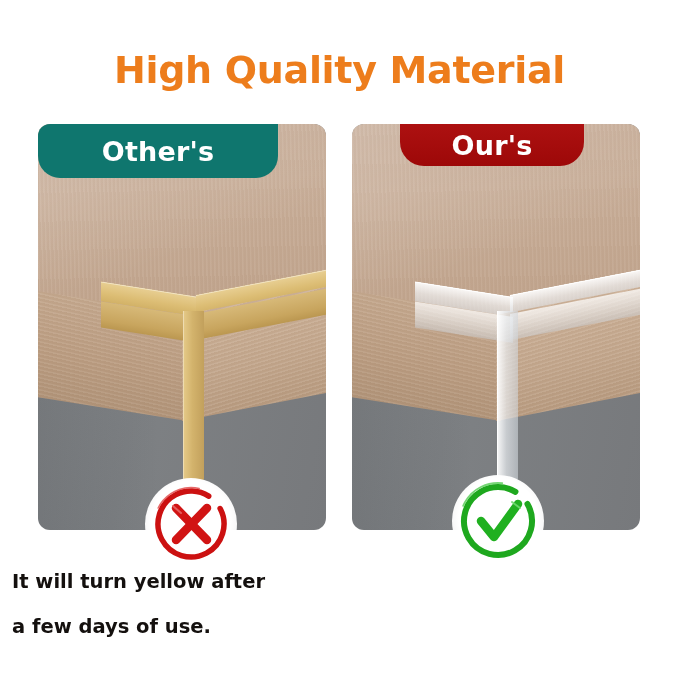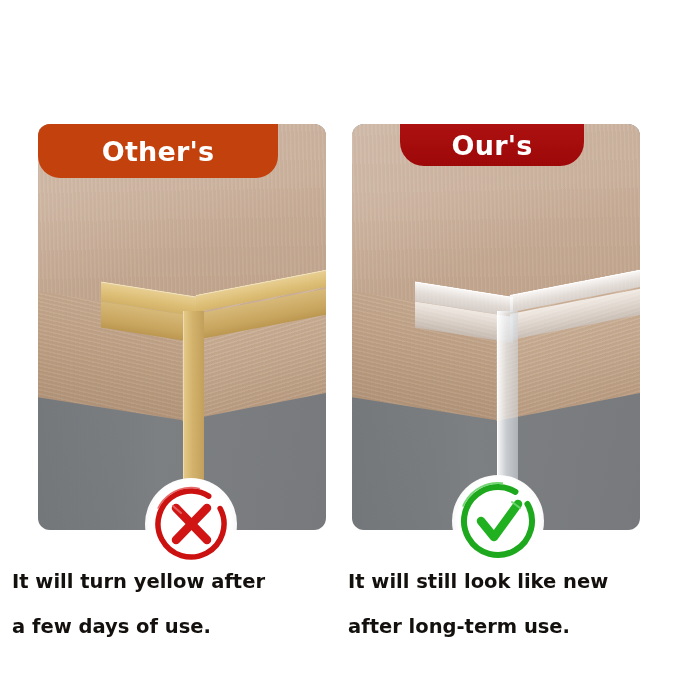--- a/index.html
+++ b/index.html
@@ -229,21 +229,21 @@
     color: #ffffff;
     font-weight: bold;
     font-family: "DejaVu Sans", sans-serif;
     font-size: 27px;
     letter-spacing: 0.2px;
   }
   .badge-other {
     left: 0;
     width: 240px;
     height: 54px;
-    background: #c2410c;
+    background: #0f766e;
     border-radius: 0 0 22px 22px;
   }
   .badge-ours {
     left: 48px;
     width: 184px;
     height: 42px;
     background: #a80c0c;
     background: linear-gradient(180deg, #ad1111 0%, #9d0808 100%);
     border-radius: 0 0 24px 24px;
   }
@@ -277,20 +277,21 @@
   }
   .caption-left  { left: 12px;  }
   .caption-right { left: 348px; }
   .caption .l2 { display: block; margin-top: 19px; }
 </style>
 </head>
 <body>
 
 <div id="root">
 
+  <div class="title">High Quality Material</div>
 
   <div class="panel panel-left">
     <div class="scene yellowed">
       <div class="floor"></div>
       <div class="floor-shadowL"></div>
 
       <div class="tabletop">
         <div class="tabletop-sheen"></div>
       </div>
 
@@ -348,18 +349,14 @@
       <path d="M27 44 L40 60 L64 27" stroke="#20b020" stroke-width="8.5" stroke-linecap="round" stroke-linejoin="round" fill="none"></path>
       <path d="M58 25 L66 31" stroke="#6fd96f" stroke-width="2" stroke-linecap="round" fill="none" opacity=".9"></path>
     </svg>
   </div>
 
   <div class="caption caption-left">
     <span class="l1">It will turn yellow after</span>
     <span class="l2">a few days of use.</span>
   </div>
 
-  <div class="caption caption-right">
-    <span class="l1">It will still look like new</span>
-    <span class="l2">after long-term use.</span>
-  </div>
 
 </div>
 
 </body></html>

